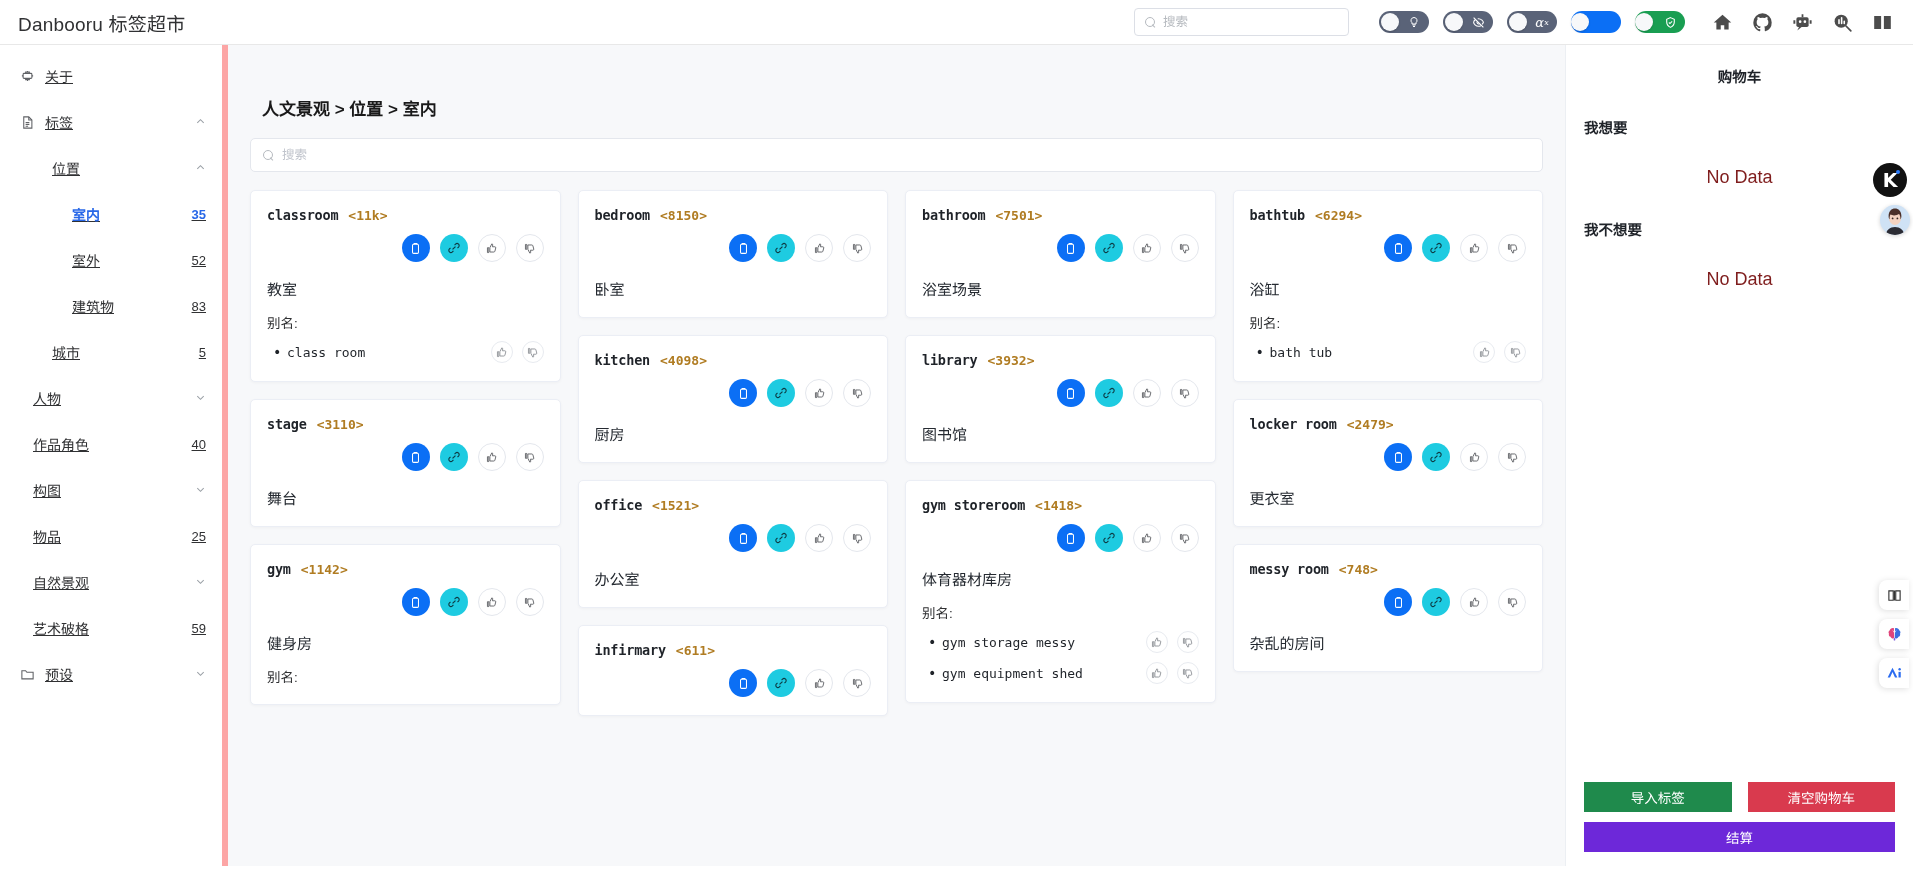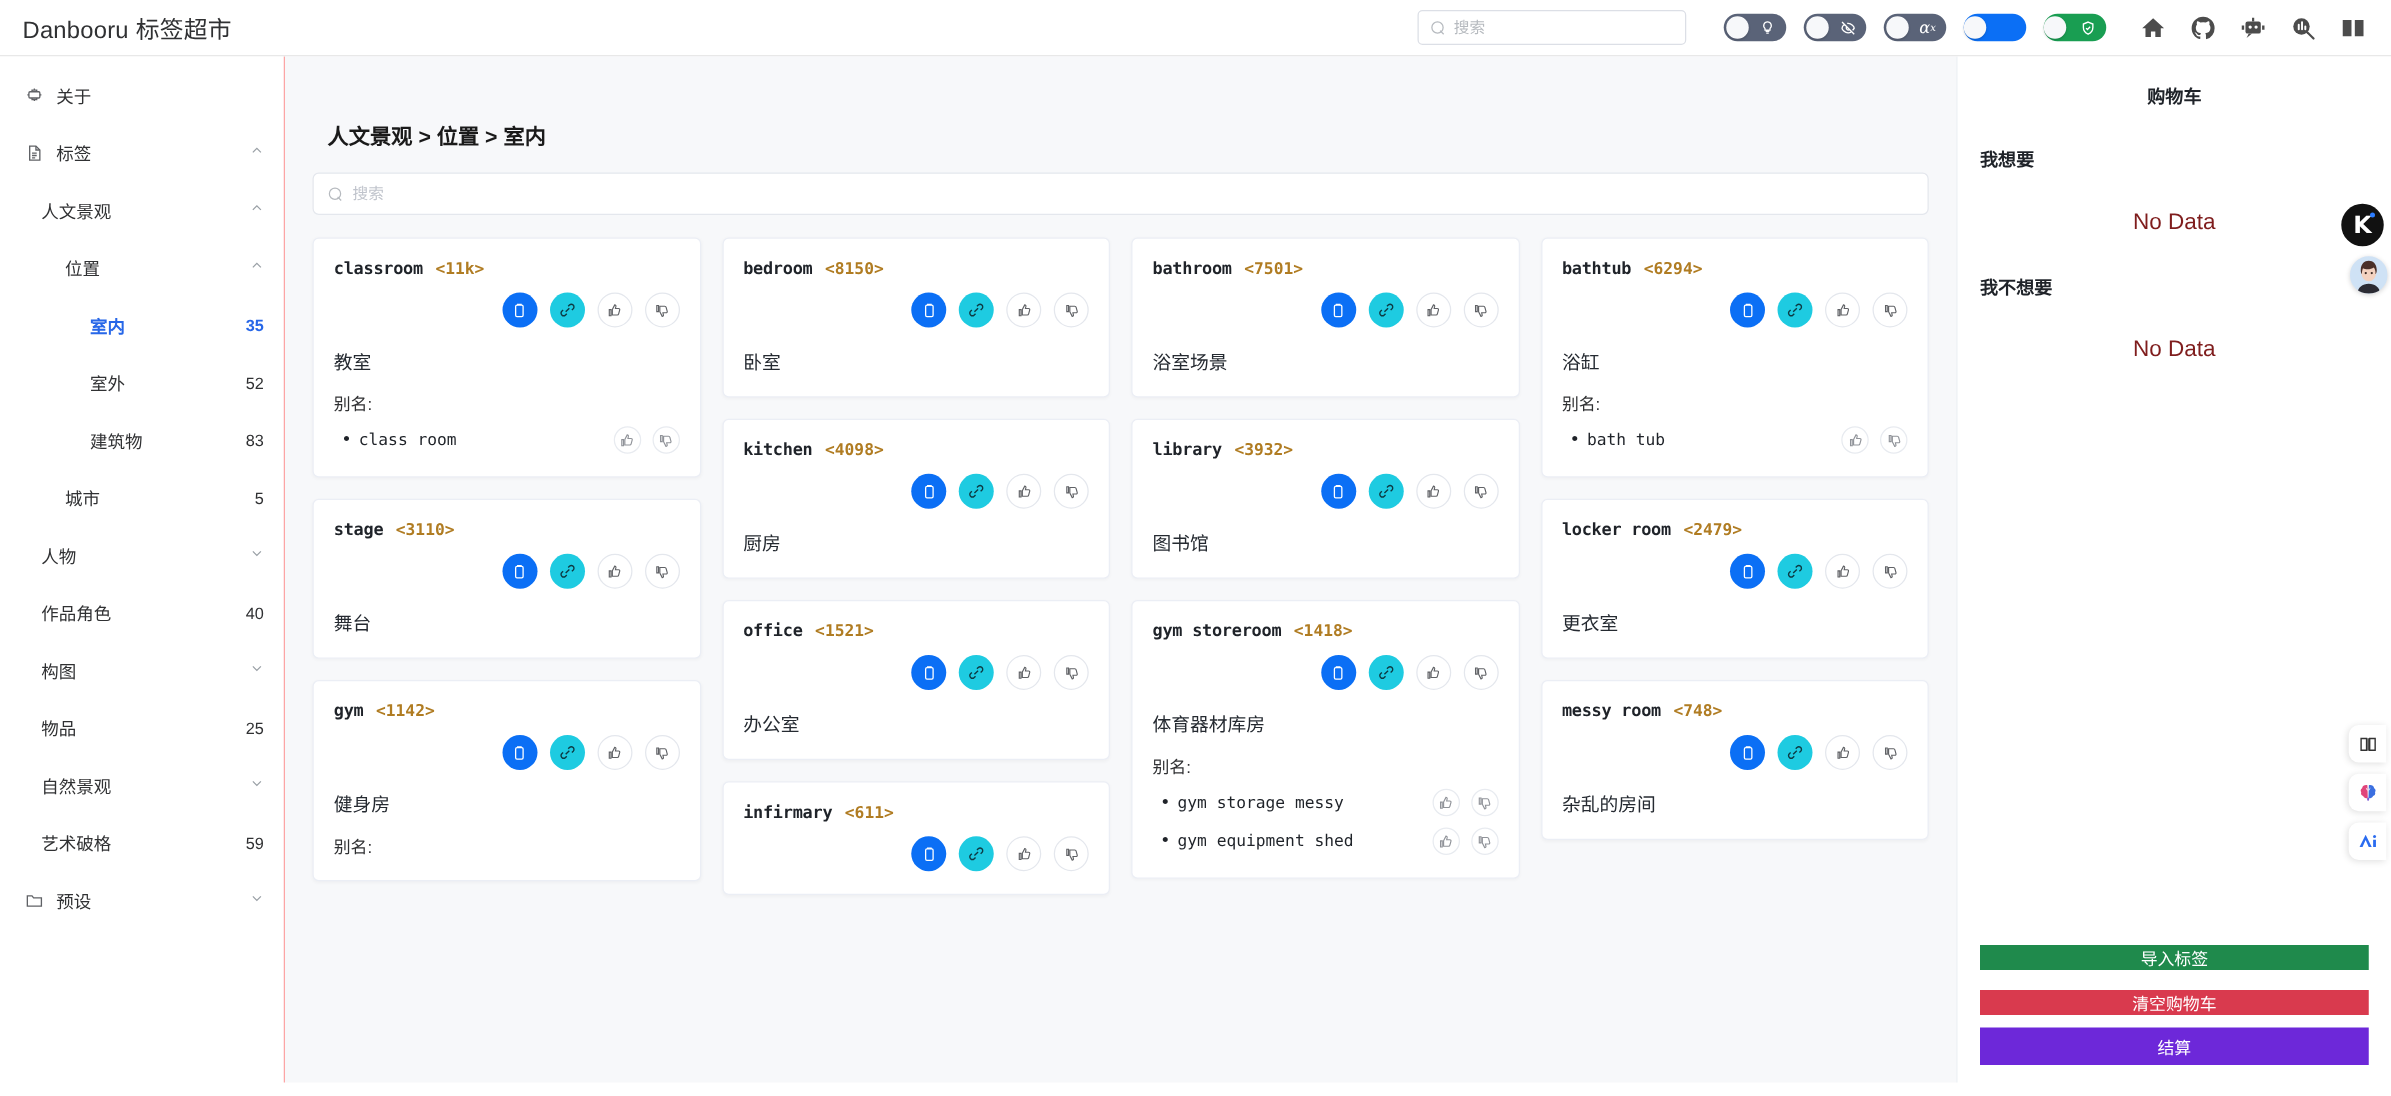--- a/index.html
+++ b/index.html
@@ -74,22 +74,22 @@
     width: 34px; height: 34px; display:flex; align-items:center; justify-content:center;
     cursor:pointer; color:#4c4c4c; margin-left: 6px;
   }
   .hicon svg { display:block; }
 
   
   .body { flex: 1; display: flex; min-height: 0; position: relative; }
 
   
   .sidebar {
-    width: 228px; flex: 0 0 228px; border-right: 1px solid #fca5a5;
-    background: #fff; overflow: hidden; padding-top: 8px;
+    width: 228px; flex: 0 0 228px; border-right: 6px solid #fca5a5;
+    background: #fff; overflow: hidden; padding-top: 8px; text-decoration: underline;
   }
   .nav-item {
     display: flex; align-items: center; height: 46px; cursor: pointer;
     font-size: 14px; color: #303133; padding-right: 16px; user-select:none;
   }
   .nav-item .nlabel { white-space: nowrap; }
   .nav-item .ncount { margin-left: auto; font-size: 13px; color: #303133; }
   .nav-item .chev { margin-left: auto; color: #9aa0a6; font-size: 10px; line-height:1; }
   .nav-item.active .nlabel, .nav-item.active .ncount { color: #2767e8; font-weight: 600; }
   .nav-ico { width: 15px; height: 15px; margin-right: 10px; flex:0 0 15px; color:#606266; }
@@ -163,21 +163,21 @@
 
   
   .cart {
     width: 348px; flex: 0 0 348px; background:#fff; border-left:1px solid #eceff3;
     display:flex; flex-direction:column; padding: 14px 18px 14px 18px; position:relative;
   }
   .cart-title { text-align:center; font-size: 14.5px; font-weight:700; color:#1f2329; margin-top: 6px; }
   .cart-sub { font-size: 14.5px; font-weight:700; color:#1f2329; margin-top: 30px; }
   .cart-empty { text-align:center; color:#7f1d1d; font-size: 18px; margin-top: 30px; }
   .cart-spacer { flex: 1; }
-  .cart-btns { display:flex; gap: 16px; margin-bottom: 10px; flex-direction: column; }
+  .cart-btns { display:flex; gap: 16px; margin-bottom: 10px; }
   .cbtn-wide {
     flex:1; height: 30px; border:none; cursor:pointer; color:#fff;
     font-size: 13.5px; font-family: inherit; display:flex; align-items:center; justify-content:center;
   }
   .btn-import { background:#1f8a4c; }
   .btn-clear  { background:#d93a4e; }
   .btn-checkout {
     width: 100%; height: 30px; border:none; cursor:pointer; background:#6d28d9; color:#fff;
     font-size: 13.5px; font-family: inherit;
   }
@@ -314,26 +314,20 @@
           </div>
           <div class="nav-item lvl0">
             <span class="nav-ico">
               <svg viewBox="0 0 24 24" fill="none" stroke="currentColor" stroke-width="1.7" width="15" height="15">
                 <path d="M6 3h8l5 5v13H6z"></path>
                 <path d="M14 3v5h5"></path>
                 <path d="M9 12h6M9 15h6M9 18h4"></path>
               </svg>
             </span>
             <span class="nlabel">标签</span>
-            <span class="chev"><svg width="11" height="11" viewBox="0 0 24 24" fill="none" stroke="currentColor" stroke-width="2.2">
-                <path d="M5 15l7-7 7 7"></path>
-              </svg></span>
-          </div>
-          <div class="nav-item lvl1">
-            <span class="nlabel">人文景观</span>
             <span class="chev"><svg width="11" height="11" viewBox="0 0 24 24" fill="none" stroke="currentColor" stroke-width="2.2">
                 <path d="M5 15l7-7 7 7"></path>
               </svg></span>
           </div>
           <div class="nav-item lvl2">
             <span class="nlabel">位置</span>
             <span class="chev"><svg width="11" height="11" viewBox="0 0 24 24" fill="none" stroke="currentColor" stroke-width="2.2">
                 <path d="M5 15l7-7 7 7"></path>
               </svg></span>
           </div>

